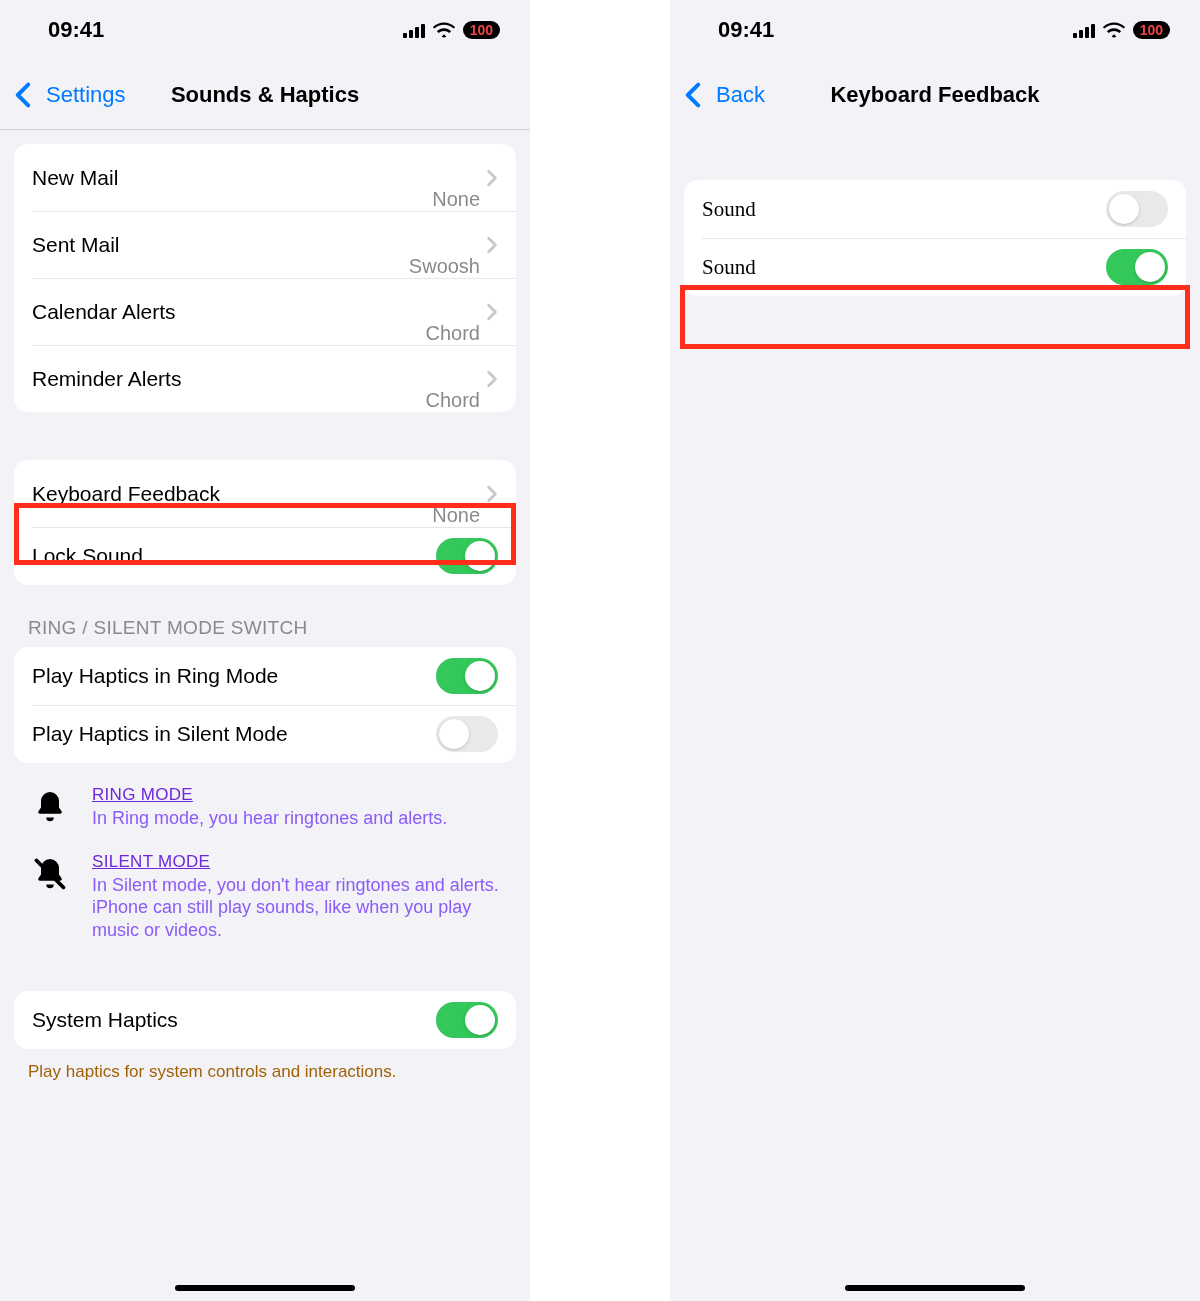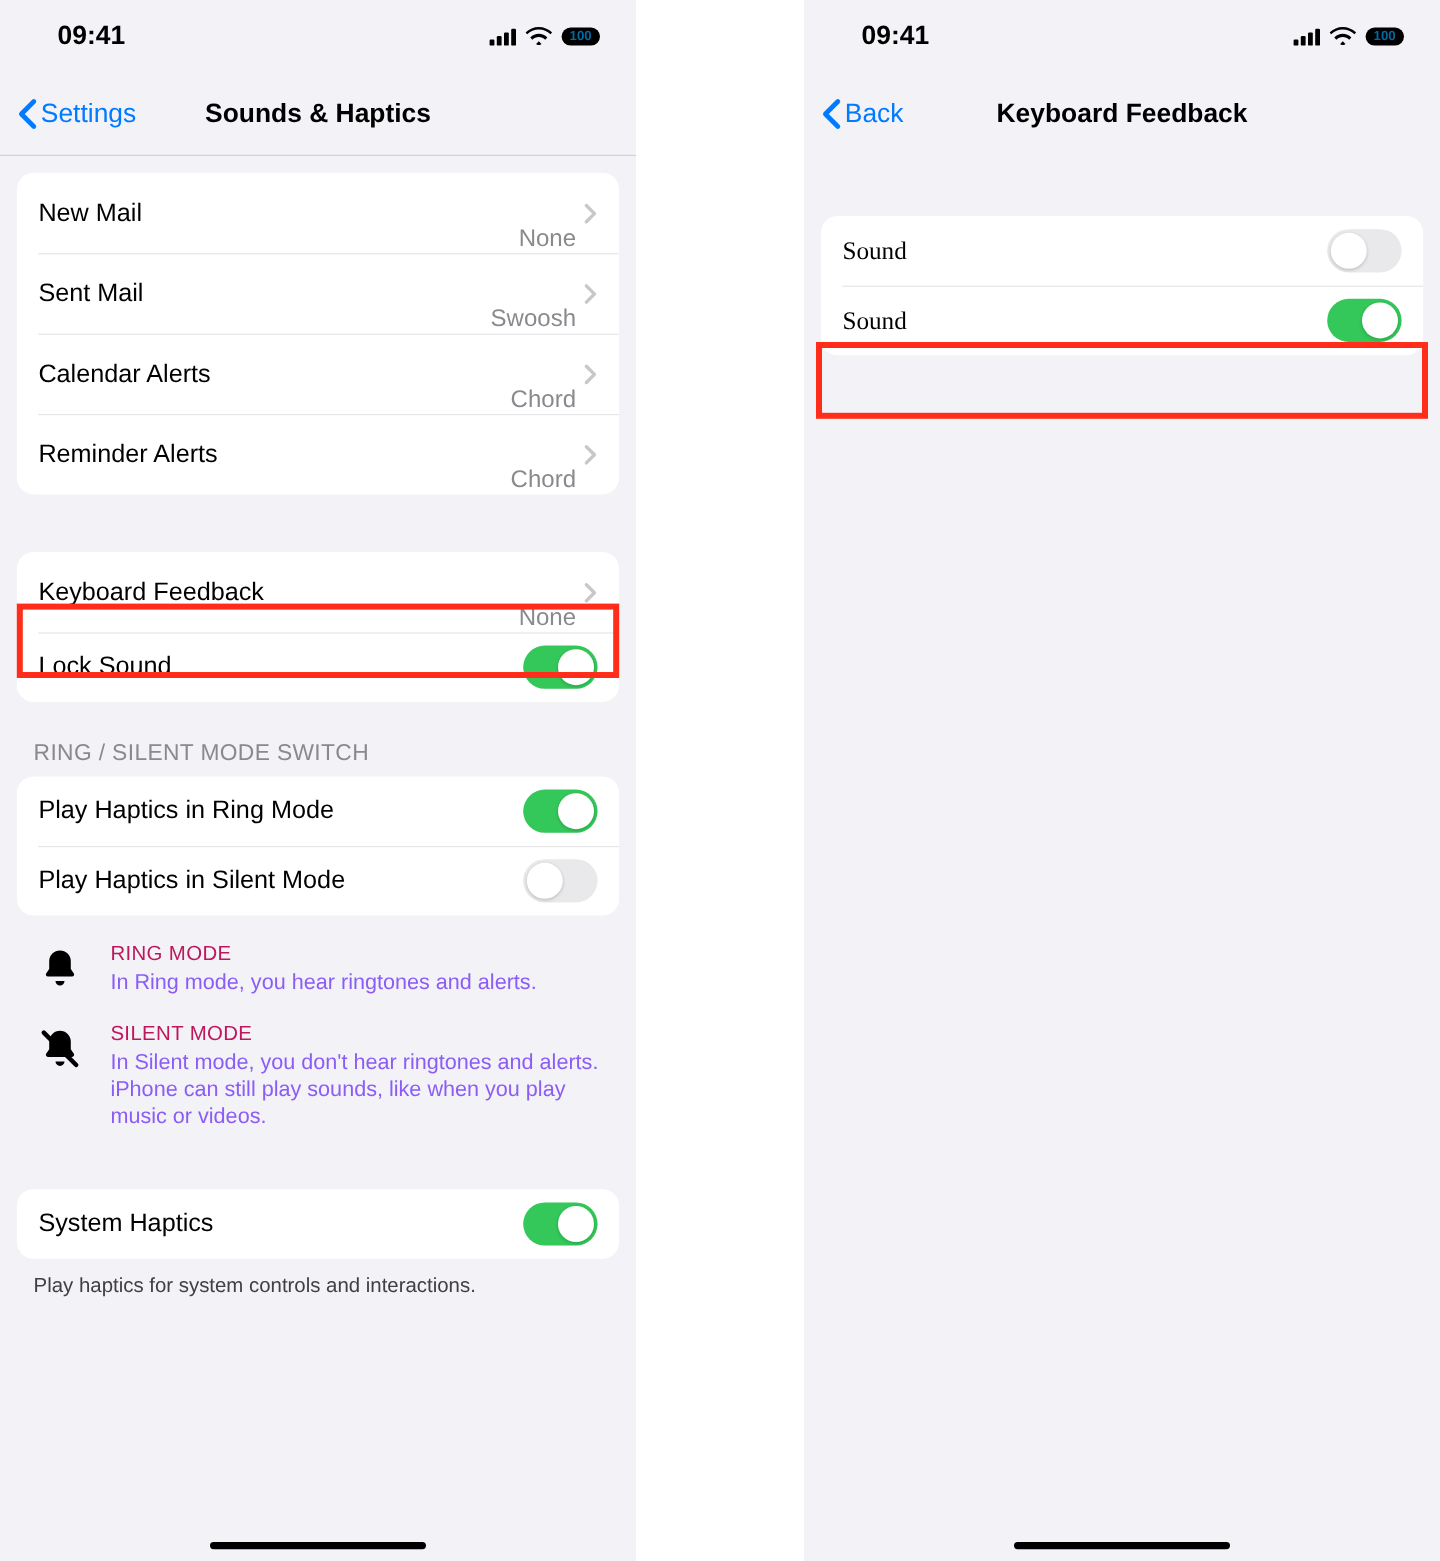--- a/index.html
+++ b/index.html
@@ -35,55 +35,55 @@
   }
   .status-right { display: flex; align-items: center; gap: 8px; }
   .signal-bars { display: flex; align-items: flex-end; gap: 2px; height: 16px; }
   .signal-bars span { width: 4px; background: #000; border-radius: 1px; }
   .sb1{height:5px}.sb2{height:8px}.sb3{height:11px}.sb4{height:14px}
   .wifi {
     width: 22px; height: 16px; position: relative;
   }
   .wifi svg { display:block; }
   .battery-pill {
-    background: #000; color: #0369a1; font-size: 11px; font-weight: 700;
+    background: #000; color: #ef4444; font-size: 14px; font-weight: 700;
     border-radius: 10px; padding: 2px 7px; line-height: 1;
   }
   
   .nav-bar {
     height: 70px;
     display: flex;
     align-items: center;
     position: relative;
     padding: 0 14px;
   }
   .nav-bar.with-border { border-bottom: 1px solid #d1d1d6; }
   .nav-back {
-    display: flex; align-items: center; gap: 2px;
+    display: flex; align-items: center; gap: 14px;
     color: #007aff; font-size: 22px; cursor: pointer;
   }
   .nav-back svg { flex-shrink: 0; }
   .nav-title {
     position: absolute; left: 0; right: 0; text-align: center;
     font-size: 22px; font-weight: 600; pointer-events: none;
   }
   
   .group {
     margin: 18px 14px 0 14px;
     background: #fff;
     border-radius: 14px;
     overflow: hidden;
   }
   .group-first-left { margin-top: 14px; }
   .group-header {
     font-size: 19px; color: #8a8a8e; letter-spacing: 0.3px;
     margin: 32px 14px 8px 28px;
   }
   .group-footer {
-    font-size: 17px; color: #404040;
+    font-size: 17px; color: #a16207;
     margin: 12px 14px 0 28px; line-height: 1.3;
   }
   
   .row {
     display: flex; align-items: center;
     min-height: 58px;
     padding: 0 18px;
     position: relative;
     font-size: 21px;
     cursor: pointer;
@@ -121,21 +121,21 @@
   .info-block {
     display: flex; gap: 20px;
     margin: 22px 14px 0 28px;
   }
   .info-icon {
     width: 44px; height: 44px; flex-shrink: 0;
     display: flex; align-items: center; justify-content: center;
     color: #000;
   }
   .info-text .info-title {
-    font-size: 17px; color: #be185d; letter-spacing: 0.3px; margin-bottom: 2px;
+    font-size: 17px; color: #6d28d9; letter-spacing: 0.3px; margin-bottom: 2px; text-decoration: underline;
   }
   .info-text .info-body {
     font-size: 18px; color: #8b5cf6; line-height: 1.25;
   }
   
   .home-indicator {
     position: absolute; bottom: 10px; left: 50%; transform: translateX(-50%);
     width: 180px; height: 6px; background: #000; border-radius: 3px;
   }
   

